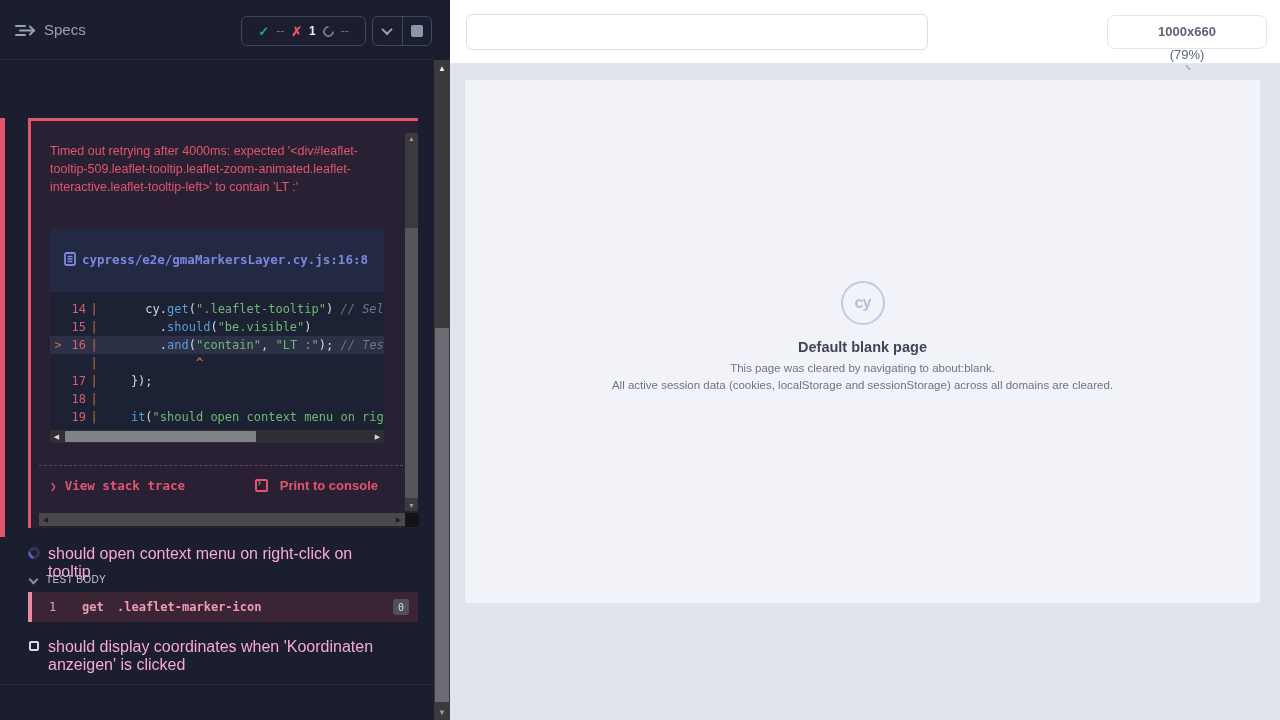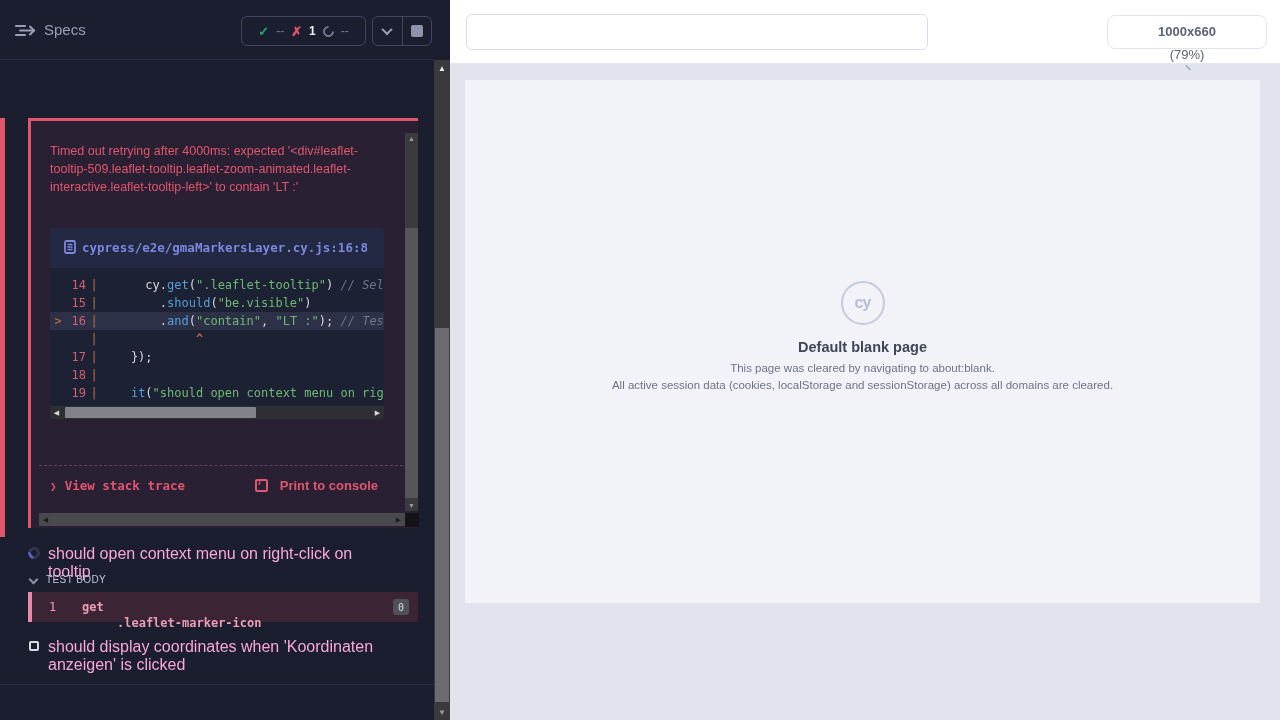--- a/index.html
+++ b/index.html
@@ -38,21 +38,21 @@
 
   
   #attempt-bar { position:absolute; left:0; top:118px; width:5px; height:419px; background:#e2566c; }
 
   
   #error-panel { position:absolute; left:28px; top:118px; width:390px; height:410px; background:#2a2033;
                  border-top:3px solid #e2566c; border-left:3px solid #e2566c; }
   #error-msg { position:absolute; left:19px; top:21px; width:335px; color:#e0566e; font-size:12.5px;
                line-height:18px; word-break:break-word; }
   #code-frame { position:absolute; left:19px; top:107px; width:334px; border-radius:4px; overflow:hidden; }
-  #code-frame-header { background:#232942; padding:10px 14px; font-size:12.5px; line-height:20px; }
+  #code-frame-header { background:#232942; padding:22px 14px; font-size:12.5px; line-height:20px; }
   #file-link { color:#7d87e0; font-weight:bold; cursor:pointer; word-break:break-all; }
   #file-link .doc-ico { display:inline-block; vertical-align:-2px; margin-right:6px; }
   #code-body { background:#1d2134; padding:8px 0 4px 0; overflow:hidden; }
   .code-row { display:flex; font-family:"DejaVu Sans Mono", monospace; font-size:12px; line-height:18px;
               white-space:pre; width:100%; }
   .code-row.hl { background:#2c3147; }
   .code-row .mark { width:16px; text-align:center; color:#c0713b; flex:none; }
   .code-row .lnum { width:20px; text-align:right; color:#d55f72; flex:none; }
   .code-row .pipe { width:16px; text-align:center; color:#c0713b; flex:none; }
   .code-row .ctext { flex:1; overflow:hidden; color:#d5d7e0; }
@@ -86,21 +86,21 @@
              border:3px solid #33374d; border-left-color:#5a5fd0; transform:rotate(-35deg); }
   .pend-square { position:absolute; left:29px; top:3px; width:10px; height:10px; border:2px solid #d8dae4; border-radius:2px; }
   #testbody-row { position:absolute; left:0; top:572px; width:434px; height:18px; cursor:pointer; }
   #testbody-row .chev-d { position:absolute; left:30px; top:4px; width:7px; height:7px;
         border-right:2px solid #8a8fa4; border-bottom:2px solid #8a8fa4; transform:rotate(45deg); }
   #testbody-label { position:absolute; left:46px; top:2px; font-size:10px; color:#c3c7d6; letter-spacing:0.4px; }
   #command-row { position:absolute; left:28px; top:592px; width:390px; height:30px; background:#3b2434;
                  border-left:4px solid #e78aa2; cursor:pointer; }
   #command-row .cnum { position:absolute; left:17px; top:8px; color:#ef9db6; font-size:12px; }
   #command-row .cmethod { position:absolute; left:50px; top:8px; color:#ef9db6; font-size:12px; font-weight:bold; }
-  #command-row .ctarget { position:absolute; left:85px; top:8px; color:#ef9db6; font-size:12px; font-weight:bold;margin-top:16px; }
+  #command-row .ctarget { position:absolute; left:85px; top:8px; color:#ef9db6; font-size:12px; font-weight:bold; }
   #command-row .cbadge { position:absolute; right:9px; top:7px; min-width:16px; height:16px; background:#515159;
                  border-radius:3px; color:#dcdce2; font-size:10px; display:flex; align-items:center; justify-content:center; padding:0 3px; }
   #bottom-divider { position:absolute; left:0; top:684px; width:434px; border-top:1px solid #2a2e42; }
 
   
   #sb-scrollbar { position:absolute; left:434px; top:60px; width:16px; height:660px; background:#39393e; }
   #sb-scrollbar .arr-up { position:absolute; left:0; top:4px; width:16px; text-align:center; color:#eceef2; font-size:8px; cursor:pointer; }
   #sb-scrollbar .thumb { position:absolute; left:1px; top:268px; width:14px; height:374px; background:#6b6b71; cursor:pointer; }
   #sb-scrollbar .arr-dn { position:absolute; left:0; bottom:3px; width:16px; text-align:center; color:#9b9ba1; font-size:8px; cursor:pointer; }
 

